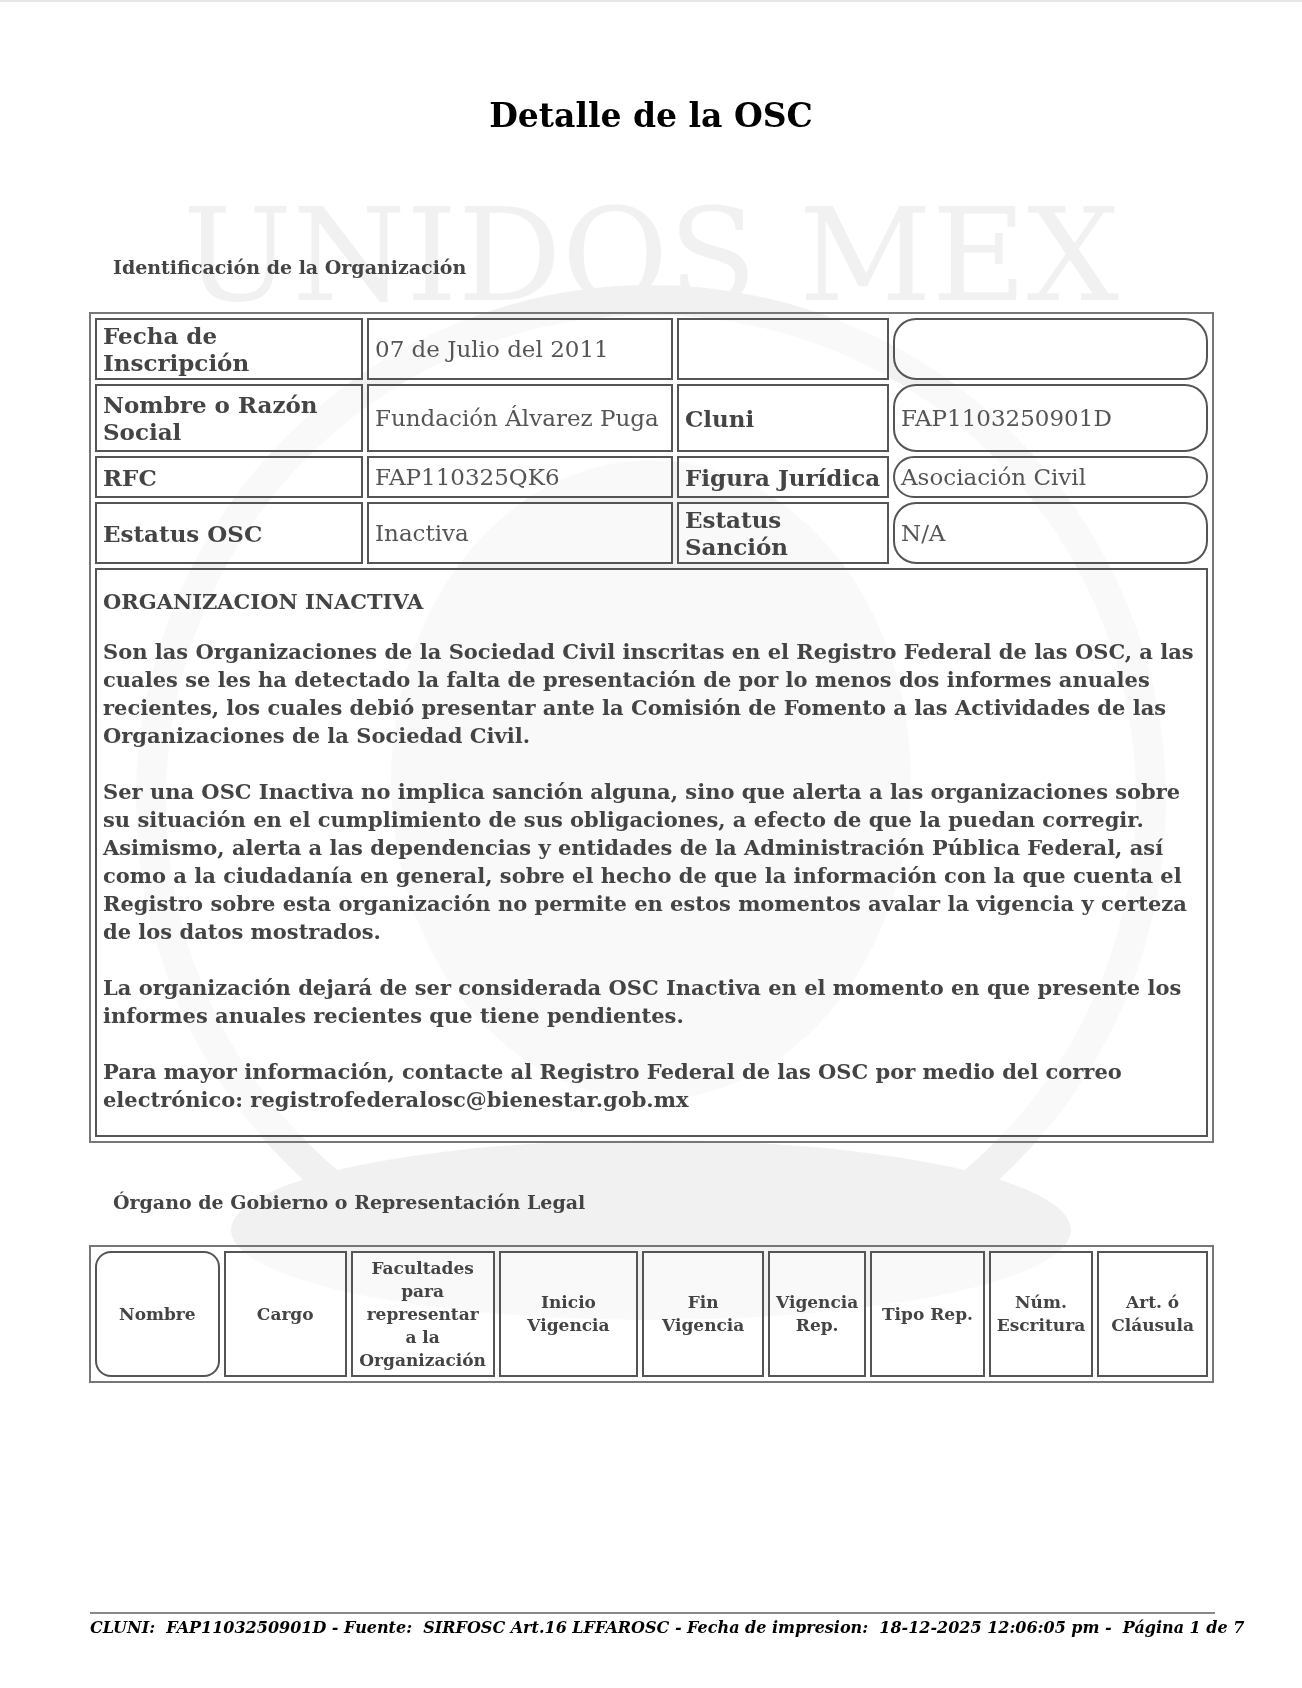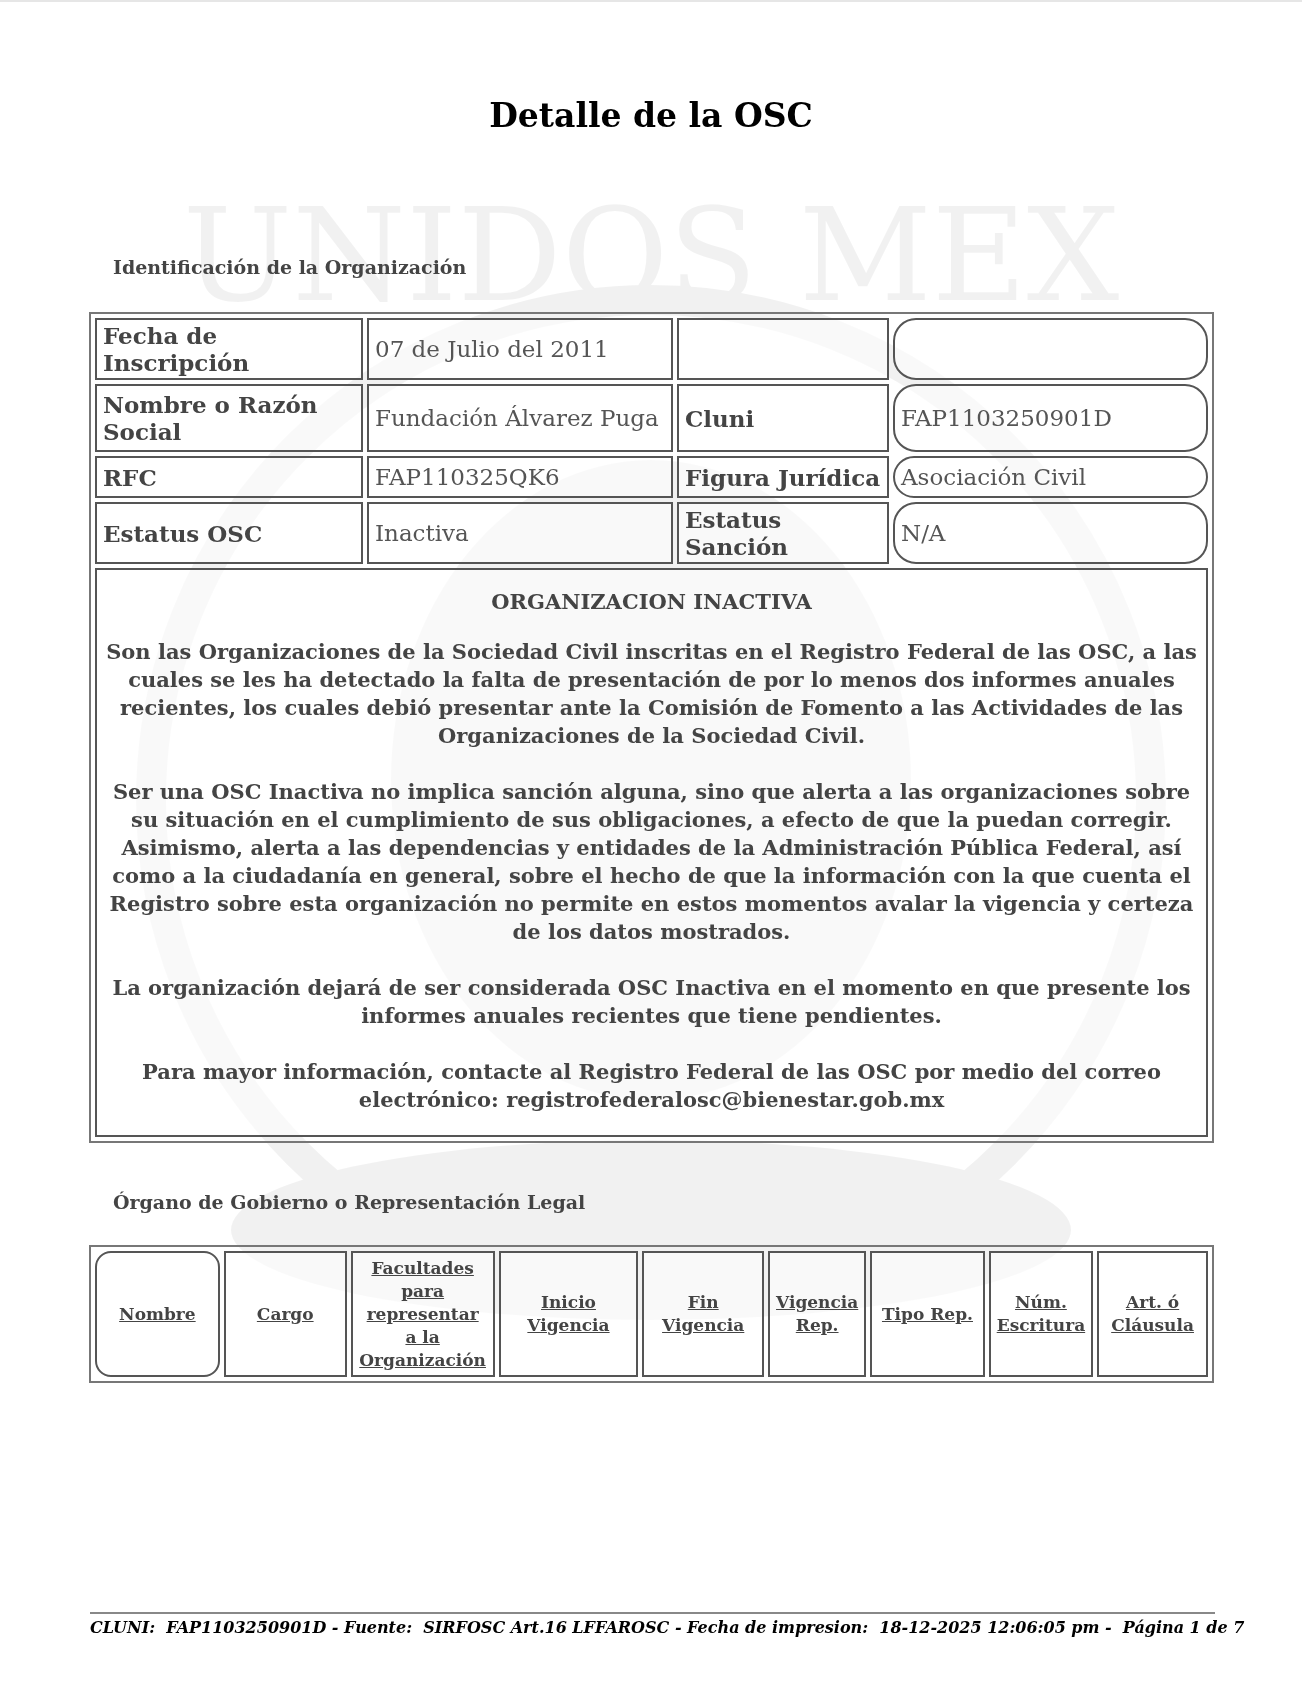--- a/index.html
+++ b/index.html
@@ -30,29 +30,29 @@
     border:2px solid #555555; background:rgba(255,255,255,0.6);
     padding:2px 6px; vertical-align:middle;
   }
   .t1 { left:89px; top:312px; width:1125px; }
   .t1 td { font-size:23px; height:34px; }
   .t1 td.lbl { font-weight:bold; color:#444; width:252px; }
   .t1 td.val { color:#555; width:290px; }
   .t1 td.lbl2 { font-weight:bold; color:#444; width:196px; }
   .t1 td.val2 { color:#555;border-radius:23px; }
   .t1 td.notice {
-    text-align:center; font-weight:bold; font-size:21px; line-height:28px;
+    font-weight:bold; font-size:21px; line-height:28px;
     padding:18px 6px 6px 6px; color:#444;
   }
   .notice p { margin:0 0 28px 0; }
   .notice p:last-child { margin-bottom:15px; }
   .notice .ntitle { margin-bottom:22px; }
 
   .t2 { left:89px; top:1245px; width:1125px; }
-  .t2 th { font-size:17px; font-weight:bold; color:#444; text-align:center; height:118px; padding:2px 3px; line-height:23px;text-decoration:underline; }
+  .t2 th { font-size:17px; font-weight:bold; color:#444; text-align:center; height:118px; padding:2px 3px; line-height:23px; }
   .t2 td { font-size:21px; color:#555; text-align:center; height:114px; padding:2px 3px; line-height:28px; }
   .t2 td.left { text-align:left; }
 
   .footer-line { position:absolute; left:90px; top:1612px; width:1125px; height:2px; background:#888888; }
   .footer {
     position:absolute; left:90px; top:1618px; width:1125px; text-align:right;
     font-size:16px; font-weight:bold; font-style:italic; color:#000000; white-space:pre;
   }
 </style>
 </head>

